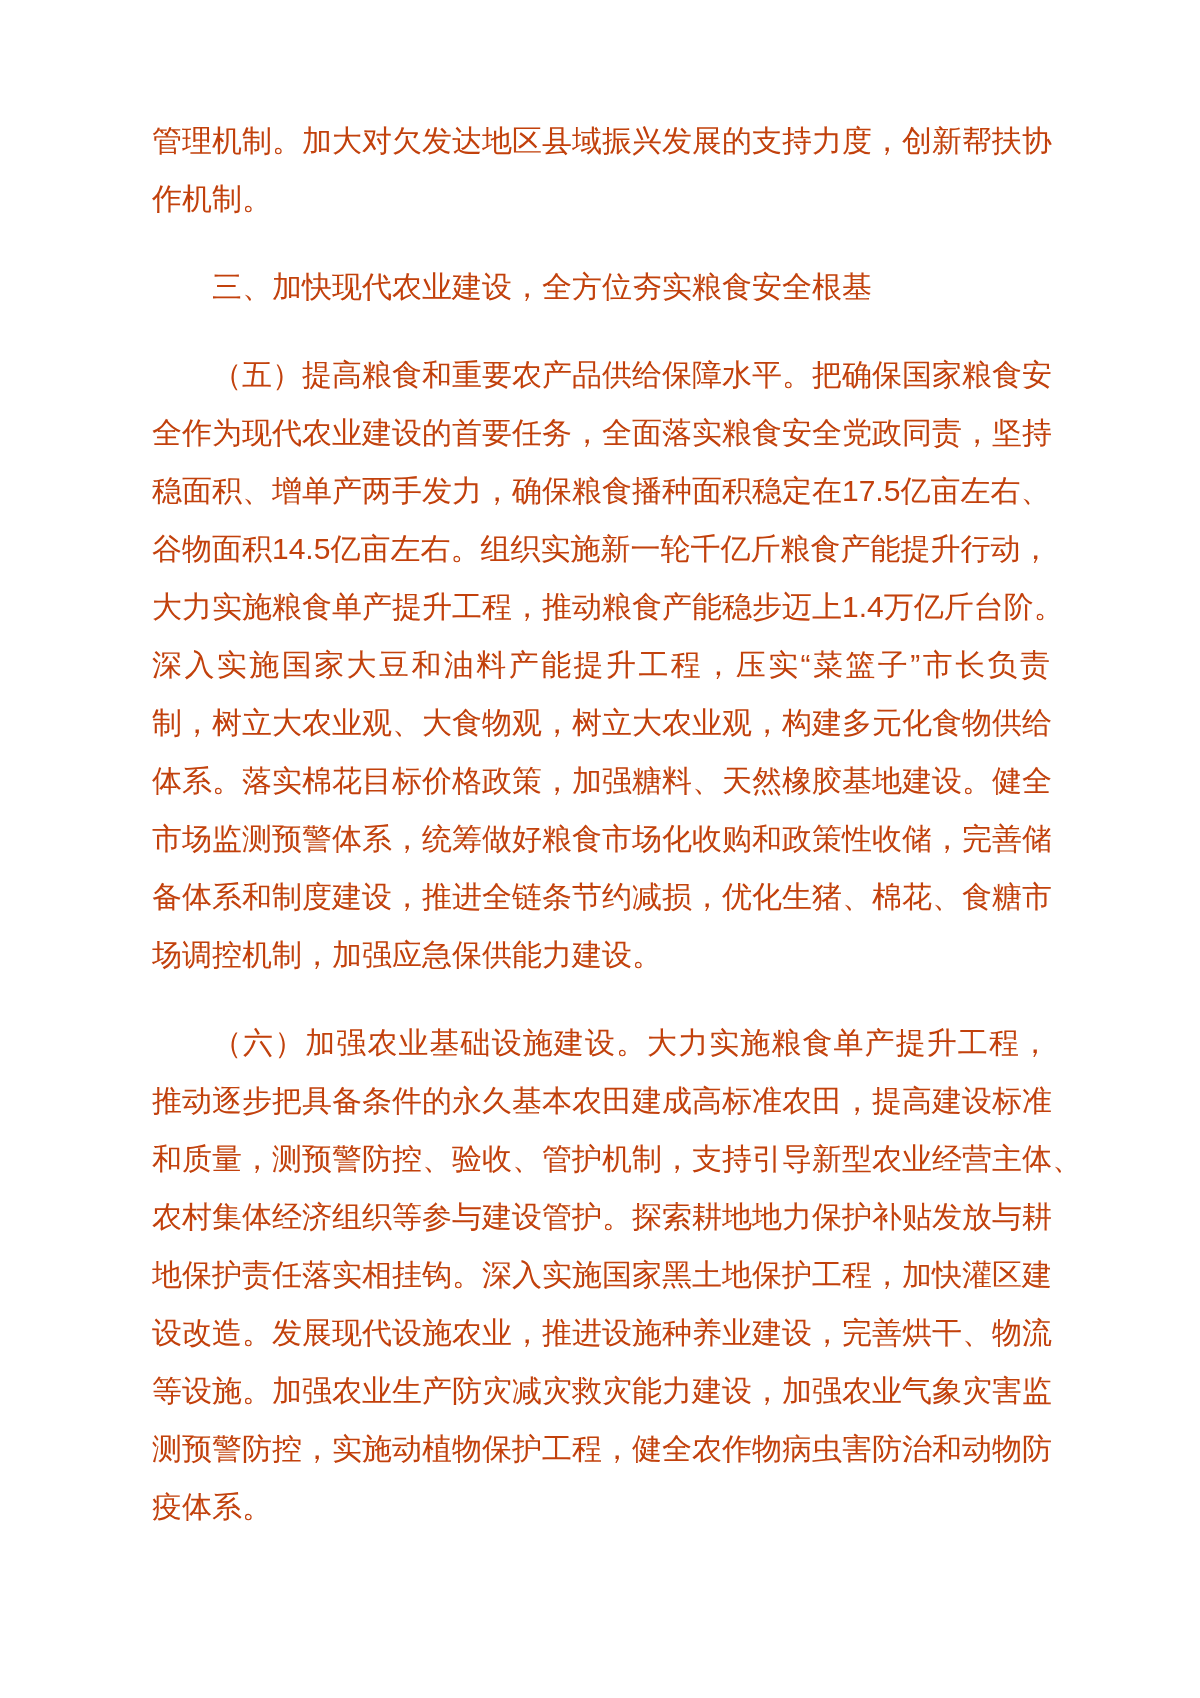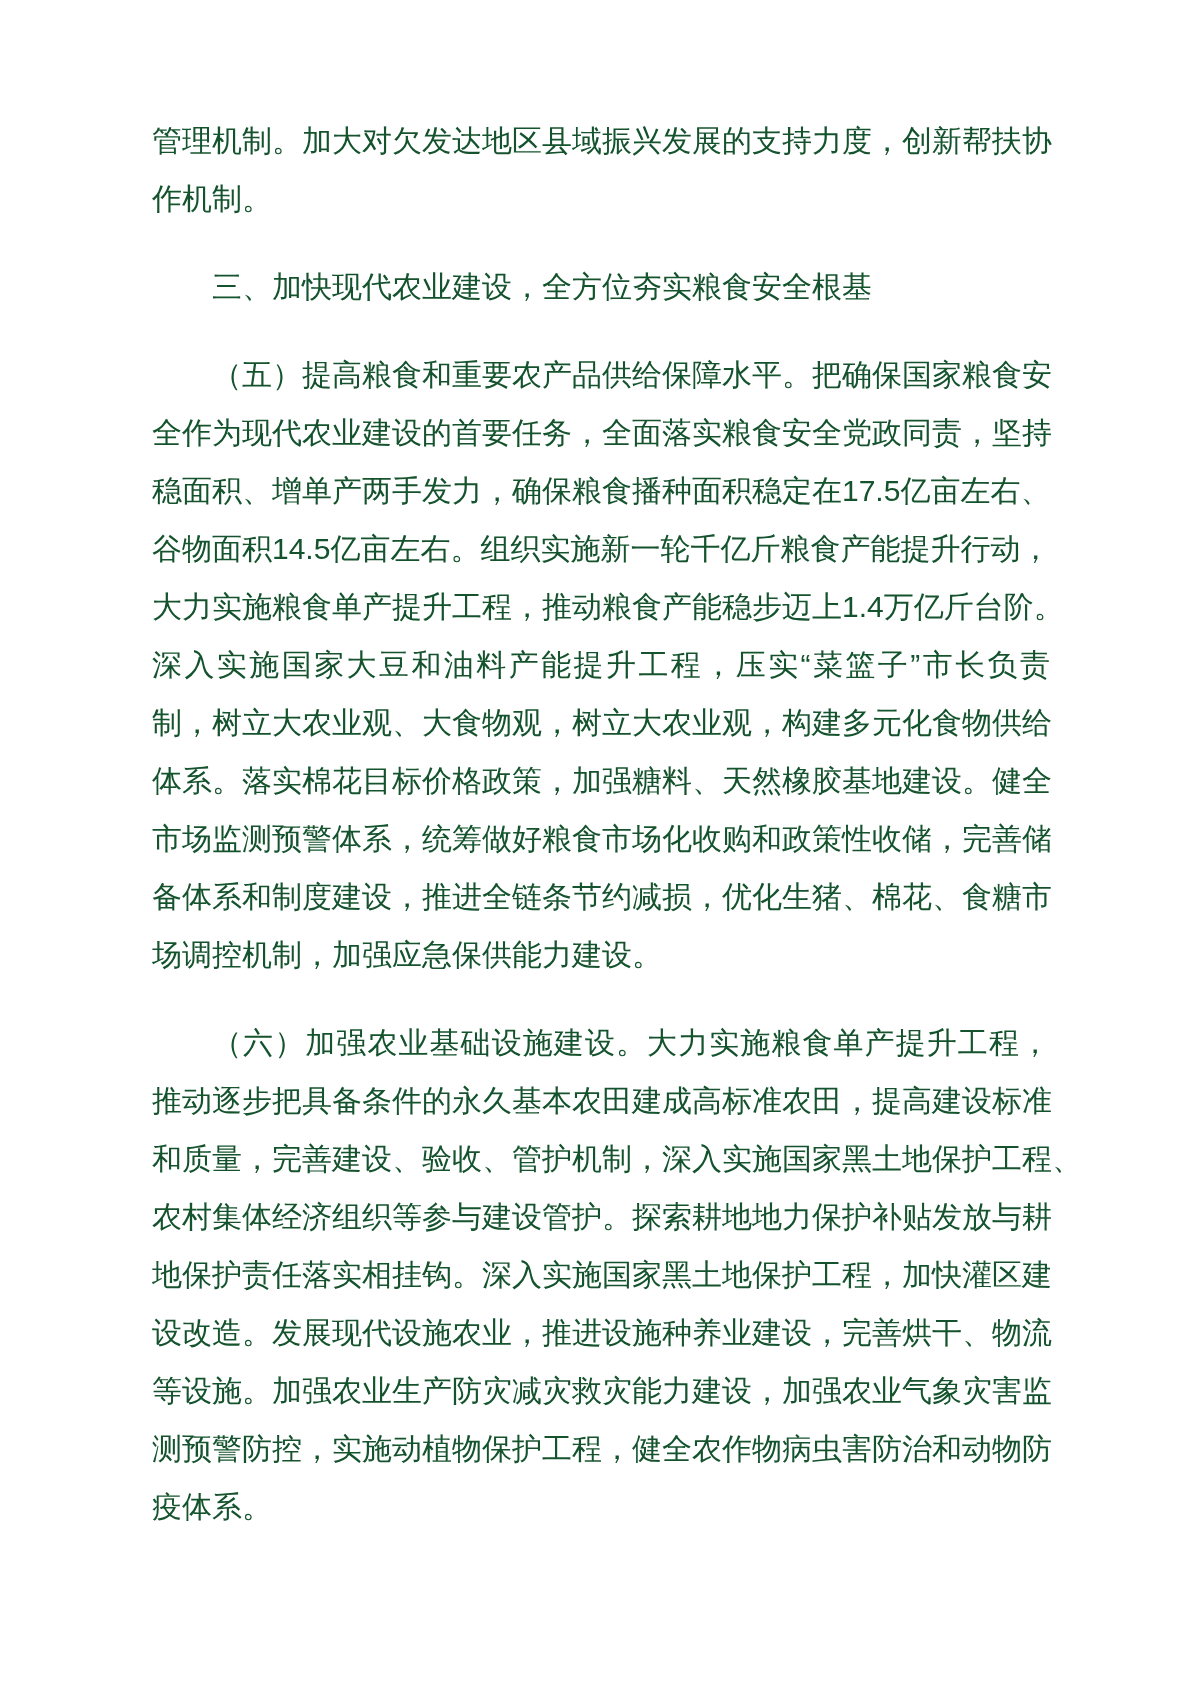--- a/index.html
+++ b/index.html
@@ -17,21 +17,21 @@
     height: 1698px;
     background: #ffffff;
     box-sizing: border-box;
   }
   .doc {
     box-sizing: border-box;
     padding: 112px 150px 0 152px;
     font-family: "Liberation Sans", sans-serif;
     font-size: 30px;
     line-height: 58px;
-    color: #14532d;
+    color: #c2410c;
   }
   .block {
     margin: 0 0 30px 0;
   }
   .line {
     text-align: justify;
     text-align-last: justify;
     white-space: nowrap;
   }
   .line.last {
@@ -67,21 +67,21 @@
         <div class="line">深入实施国家大豆和油料产能提升工程，压实“菜篮子”市长负责</div>
         <div class="line">制，树立大农业观、大食物观，树立大农业观，构建多元化食物供给</div>
         <div class="line">体系。落实棉花目标价格政策，加强糖料、天然橡胶基地建设。健全</div>
         <div class="line">市场监测预警体系，统筹做好粮食市场化收购和政策性收储，完善储</div>
         <div class="line">备体系和制度建设，推进全链条节约减损，优化生猪、棉花、食糖市</div>
         <div class="line last">场调控机制，加强应急保供能力建设。</div>
       </div>
       <div class="block paragraph">
         <div class="line indent">（六）加强农业基础设施建设。大力实施粮食单产提升工程，</div>
         <div class="line">推动逐步把具备条件的永久基本农田建成高标准农田，提高建设标准</div>
-        <div class="line">和质量，完善建设、验收、管护机制，深入实施国家黑土地保护工程、</div>
+        <div class="line">和质量，测预警防控、验收、管护机制，支持引导新型农业经营主体、</div>
         <div class="line">农村集体经济组织等参与建设管护。探索耕地地力保护补贴发放与耕</div>
         <div class="line">地保护责任落实相挂钩。深入实施国家黑土地保护工程，加快灌区建</div>
         <div class="line">设改造。发展现代设施农业，推进设施种养业建设，完善烘干、物流</div>
         <div class="line">等设施。加强农业生产防灾减灾救灾能力建设，加强农业气象灾害监</div>
         <div class="line">测预警防控，实施动植物保护工程，健全农作物病虫害防治和动物防</div>
         <div class="line last">疫体系。</div>
       </div>
     </article>
 </div>
 

